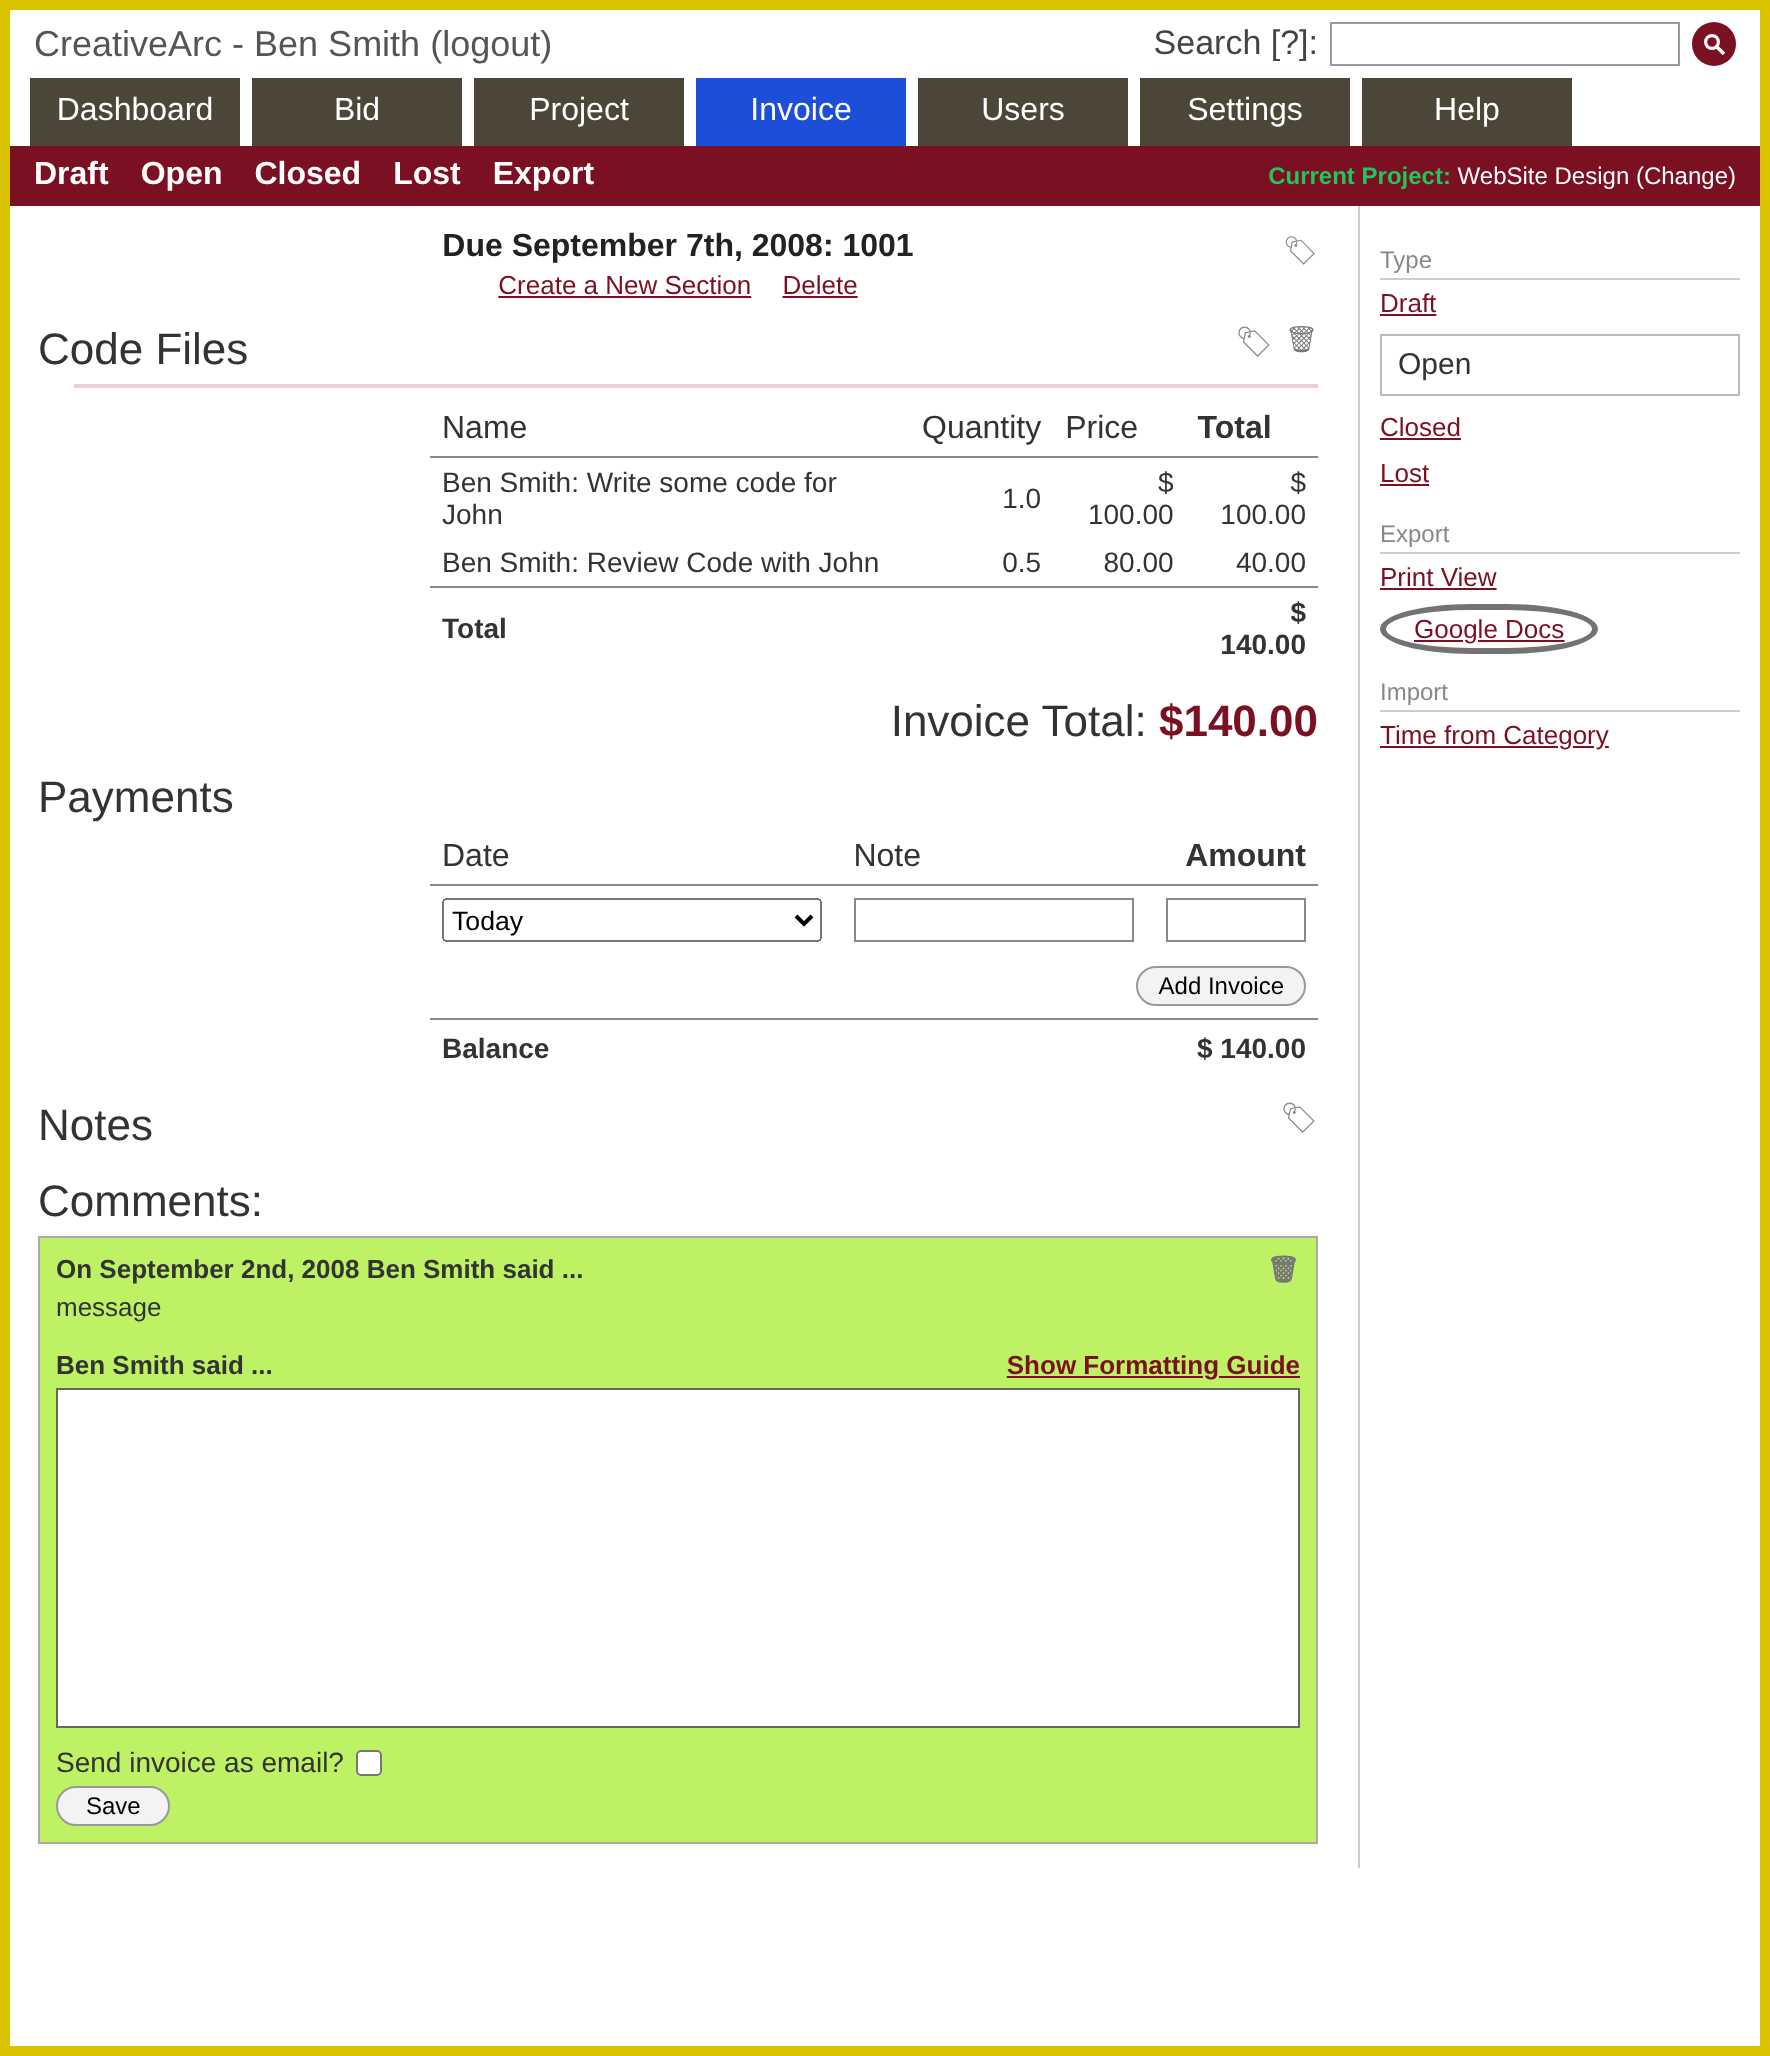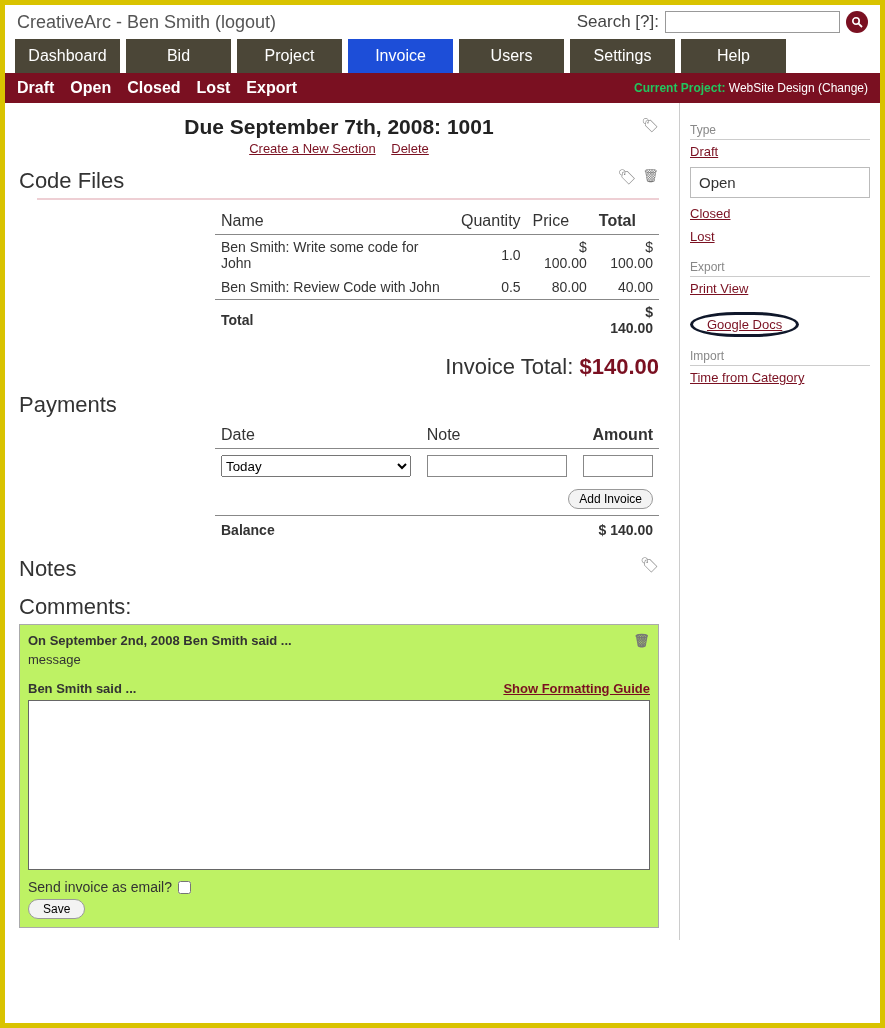--- a/index.html
+++ b/index.html
@@ -60,25 +60,25 @@
   .side-heading {
     color: #888; font-size: 12px; border-bottom: 1px solid #ccc;
     padding: 4px 0 2px; margin-top: 8px;
   }
   .side-link { display: block; padding: 4px 0; }
   .side-open {
     border: 1px solid #bbb; background: #fff; padding: 6px 8px;
     font-size: 15px; margin: 4px 0;
   }
   .circle-highlight {
-    display: inline-block; border: 3px solid #0f172a; border-radius: 50%/60%;
-    padding: 2px 14px; margin-top: 12px; text-decoration: underline;
-  }
-
-  .due-line { text-align: center; font-size: 21px; font-weight: bold; color: #222; }
+    display: inline-block; border: 3px solid #737373; border-radius: 50%/60%;
+    padding: 2px 14px; margin-top: 2px; text-decoration: underline;
+  }
+
+  .due-line { text-align: center; font-size: 16px; font-weight: bold; color: #222; }
   .due-actions { text-align: center; font-size: 13px; margin-top: 2px; }
   .due-actions a { margin: 0 6px; }
 
   h2.section {
     font-weight: normal; font-size: 22px; color: #333;
     margin: 12px 0 4px;
   }
   .sec-icons { float: right; color: #777; font-size: 15px; display: flex; gap: 6px; }
   .pink-rule { border: none; border-top: 2px solid #eecfd4; margin: 4px 0 8px 18px; }
 

